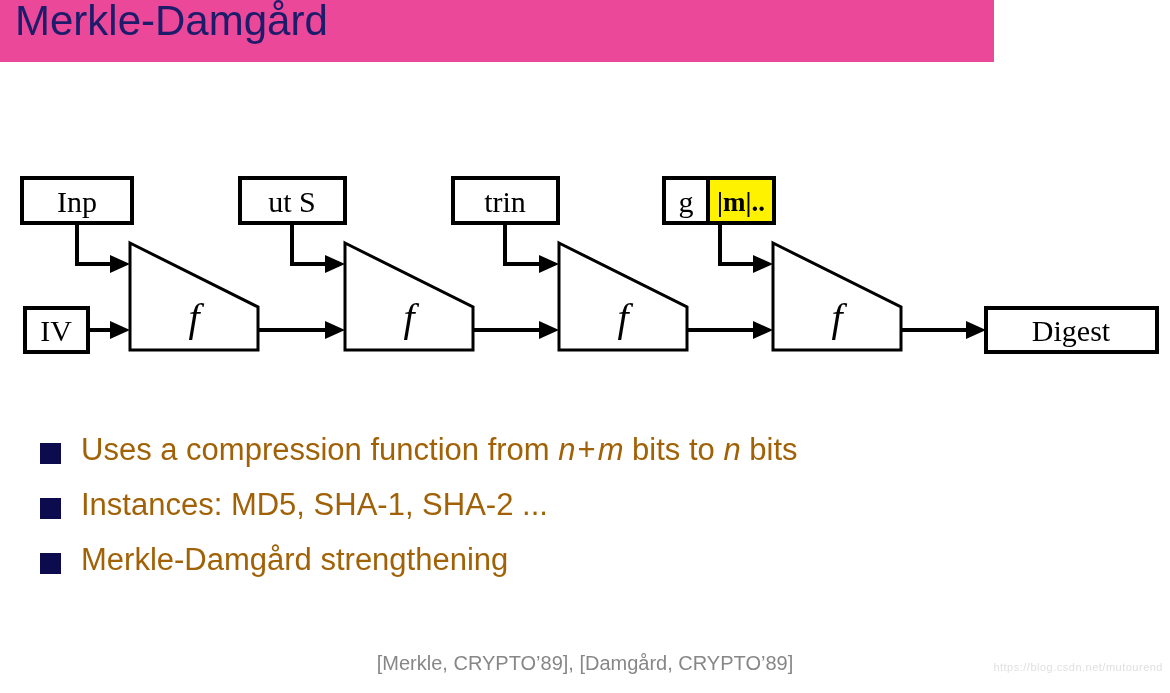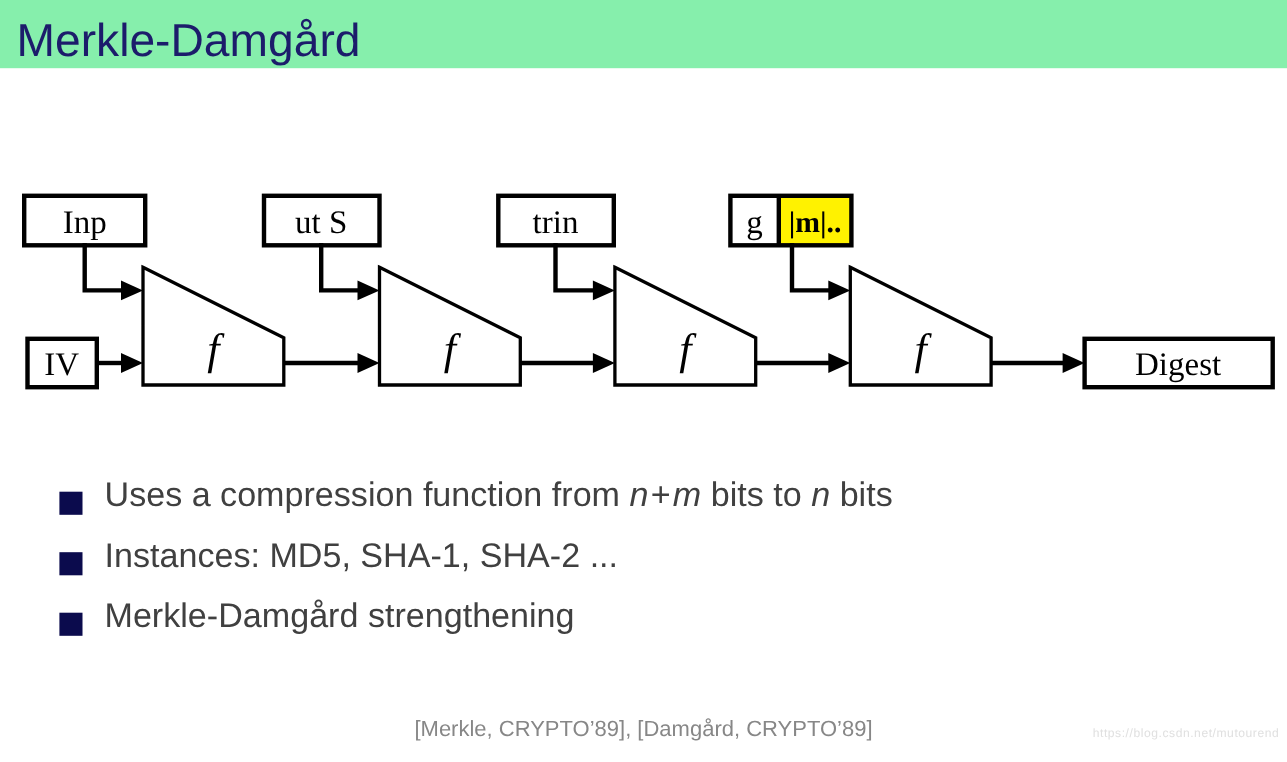--- a/index.html
+++ b/index.html
@@ -2,34 +2,34 @@
 <html><head>
 <meta charset="utf-8">
 <style>
   html,body{margin:0;padding:0;}
   body{
     width:1170px;height:693px;position:relative;overflow:hidden;
     background:#ffffff;font-family:"Liberation Sans",sans-serif;
   }
   
   .titlebar{
-    position:absolute;left:0;top:0;width:1170px;height:62px;
-    background:#86efac;display:flex;align-items:flex-end;
+    position:absolute;left:0;top:0;width:994px;height:62px;
+    background:#ec4899;display:flex;align-items:flex-start;
   }
   .titlebar h1{
     margin:0 0 4px 15px;font-size:42px;font-weight:500;line-height:1;
     color:#1C1C6B;letter-spacing:0px;font-family:"Liberation Sans",sans-serif;
   }
   
   svg.diagram{position:absolute;left:0;top:0;}
   .boxlabel{font-family:"Liberation Serif",serif;font-size:30px;fill:#000;}
   .padlabel{font-family:"Liberation Serif",serif;font-size:27px;font-weight:bold;fill:#000;}
   .flabel{font-family:"Liberation Serif",serif;font-size:40px;font-style:italic;fill:#000;}
   
-  .bullet-row{position:absolute;left:54px;display:flex;align-items:flex-end;color:#404040;}
+  .bullet-row{position:absolute;left:40px;display:flex;align-items:center;color:#a16207;}
   .bullet-sq{width:21px;height:21px;background:#0B0B4D;margin-top:7px;flex:0 0 auto;}
   .bullet-text{margin-left:20px;font-size:31px;line-height:36px;white-space:nowrap;}
   .bullet-text i{font-style:italic;}
   .mathop{padding:0 2px;}
   
   .citation{
     position:absolute;left:0;top:652px;width:1170px;text-align:center;
     font-size:20px;color:#878787;
   }
   .watermark{

